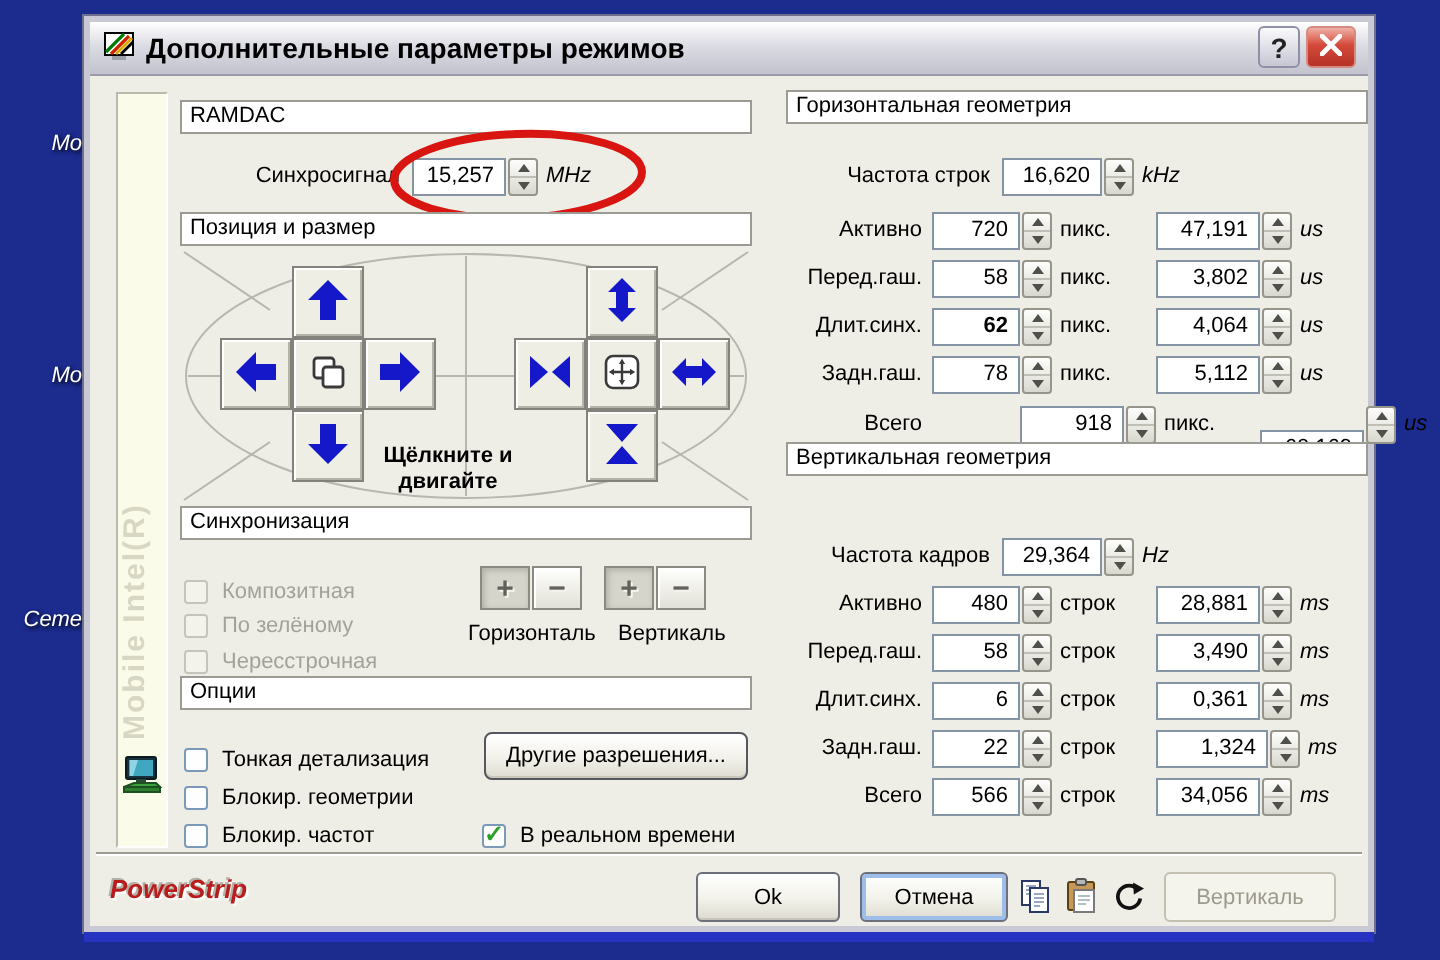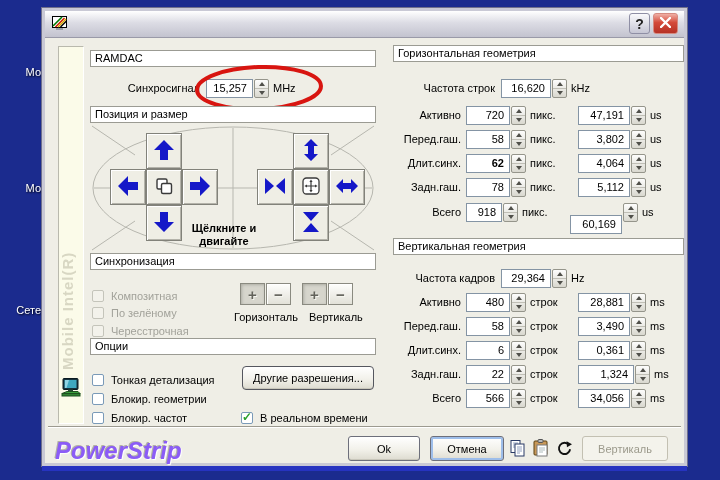--- a/index.html
+++ b/index.html
@@ -4,21 +4,21 @@
 <style>
   html,body { margin:0; padding:0; }
   body {
     width:720px; height:480px; position:relative; overflow:hidden;
     background:#1b2b8e;
     font-family:"Liberation Sans", sans-serif;
     font-size:11px; color:#000;
     -webkit-font-smoothing:none;
   }
   .dlabel { position:absolute; left:0; width:41px; text-align:right; color:#fff;
-            font-size:11px; text-shadow:1px 1px 2px #000; }
+            font-size:11px; text-shadow:1px 1px 2px #000;font-style:italic; }
 
   
   #window { position:absolute; left:42px; top:8px; width:639px; height:452px;
             background:#EFEEE6; border:3px solid #C9C9D5;
             box-shadow:0 0 0 1px #70708c; }
   #bluestrip { position:absolute; left:42px; top:466px; width:645px; height:5px;
                background:#2633c0; }
   #winbody { position:relative; width:100%; height:100%; }
 
   
@@ -66,21 +66,21 @@
   .tu { width:0; height:0; border-left:3px solid transparent; border-right:3px solid transparent;
         border-bottom:4px solid #50504a; display:block; }
   .td { width:0; height:0; border-left:3px solid transparent; border-right:3px solid transparent;
         border-top:4px solid #50504a; display:block; }
 
   
   .geo-row { position:absolute; display:flex; align-items:center; height:20px; font-size:11px; }
   .gl  { width:68px; text-align:right; margin-right:5px; }
   .glw { width:102px; text-align:right; margin-right:6px; }
   .u1 { width:48px; margin-left:4px; }
-  .u2 { margin-left:4px; }
+  .u2 { margin-left:4px;font-style:italic; }
 
   
   .pad-svg { position:absolute; left:45px; top:113px; }
   .pad-btn { position:absolute; width:36px; height:36px; background:#EFEEE5;
              border:1px solid #82827a;
              box-shadow:inset 1px 1px 0 #fff, inset -1px -1px 0 #b4b3aa;
              display:flex; align-items:center; justify-content:center;
              padding:0; cursor:pointer; }
   .hint { position:absolute; left:137px; top:211px; width:84px; text-align:center;
           font-weight:bold; font-size:11px; line-height:13px; }
@@ -112,22 +112,22 @@
          border:1px solid #6d6f7b; border-radius:3px; color:#000;
          background:linear-gradient(#ffffff,#f2f1ea 55%,#dddbd0);
          box-shadow:inset 0 -1px 0 #c8c6ba; cursor:pointer;
          font-family:"Liberation Sans", sans-serif; }
   .btn.focus { box-shadow:inset 0 0 0 2px #9EBEEA, inset 0 -1px 0 #c8c6ba; }
   .btn.dis { background:#F4F3EC; border-color:#C3C0B2; color:#9C9A8C;
              box-shadow:none; cursor:default; }
 
   .sep { position:absolute; left:3px; top:415px; width:633px; height:0;
          border-top:1px solid #9c9a90; border-bottom:1px solid #fff; }
-  .brand { position:absolute; left:10px; top:426px; font-size:24px; font-weight:bold;
-           font-style:italic; color:#8b5cf6;
+  .brand { position:absolute; left:10px; top:426px; font-size:13px; font-weight:bold;
+           font-style:italic; color:#b91c1c;
            text-shadow:-1px -1px 0 #b2b1a6, 1px 1px 1px #ffffff; }
   .icon-btn { position:absolute; background:none; border:none; padding:0; cursor:pointer; }
 
   .annotation { position:absolute; left:147px; top:49px; pointer-events:none; }
 </style>
 </head>
 <body>
 
 <span class="dlabel" style="top:66px">Мо</span>
 <span class="dlabel" style="top:182px">Мо</span>
@@ -140,20 +140,21 @@
     <span class="app-icon">
       <svg width="16" height="15" viewBox="0 0 16 15">
         <rect x="0.5" y="0.5" width="14" height="11" fill="#fff" stroke="#000"></rect>
         <line x1="1" y1="10" x2="10" y2="1" stroke="#007700" stroke-width="1.6"></line>
         <line x1="3.5" y1="11" x2="12.5" y2="2" stroke="#CC2200" stroke-width="1.6"></line>
         <line x1="6" y1="11" x2="14" y2="3" stroke="#DDAA00" stroke-width="1.4"></line>
         <line x1="8.5" y1="11" x2="14.5" y2="5" stroke="#000" stroke-width="1.4"></line>
         <rect x="4" y="12" width="7" height="2" fill="#9aa0a8"></rect>
       </svg>
     </span>
+    <span class="title-text">Дополнительные параметры режимов</span>
     <button class="tbtn help">?</button>
     <button class="tbtn close">
       <span>
         <svg width="11" height="11" viewBox="0 0 11 11">
           <path d="M1 1 L10 10 M10 1 L1 10" stroke="#fff" stroke-width="2.4" stroke-linecap="round"></path>
         </svg>
       </span>
     </button>
   </div>
 
@@ -433,21 +434,21 @@
               <i class="td"></i>
             </span>
           </span>
         </span>
     <span class="u2">us</span>
   </div>
 
   <div class="geo-row" style="left:348px; top:191px;">
     <span class="gl">Всего</span>
     <span class="spin">
-          <span class="v" style="width:36px;">918</span>
+          <span class="v" style="width:52px;margin-left:44px;">918</span>
           <span class="b">
             <span>
               <i class="tu"></i>
             </span>
             <span>
               <i class="td"></i>
             </span>
           </span>
         </span>
     <span class="u1">пикс.</span>
@@ -458,21 +459,21 @@
               <i class="tu"></i>
             </span>
             <span>
               <i class="td"></i>
             </span>
           </span>
         </span>
     <span class="u2">us</span>
   </div>
 
-  <div class="hdr r" style="left:348px; top:227px;">Вертикальная геометрия</div>
+  <div class="hdr r" style="left:348px; top:210px;">Вертикальная геометрия</div>
 
   <div class="geo-row" style="left:348px; top:257px;">
     <span class="glw">Частота кадров</span>
     <span class="spin">
       <span class="v" style="width:50px;">29,364</span>
       <span class="b">
             <span>
               <i class="tu"></i>
             </span>
             <span>

